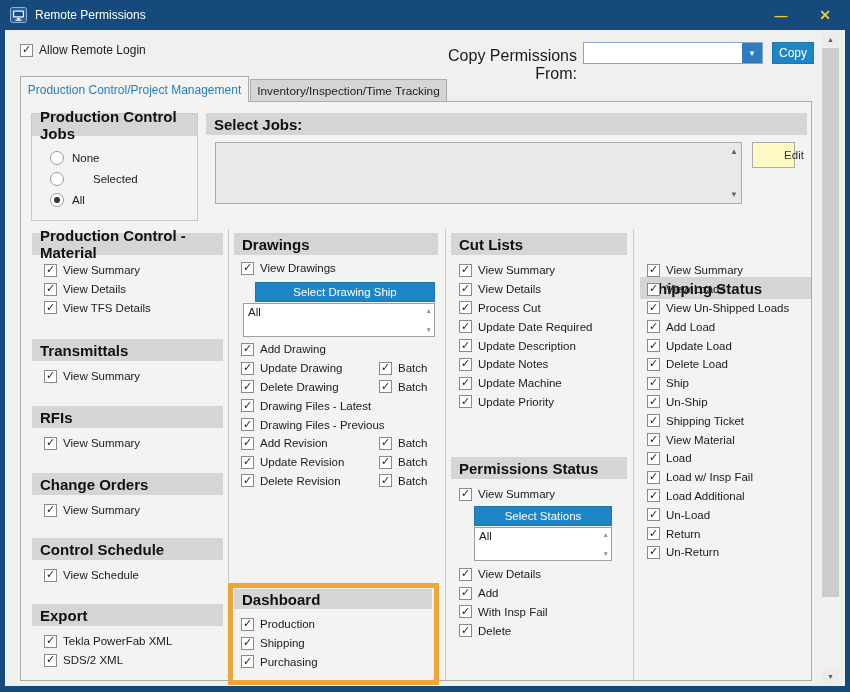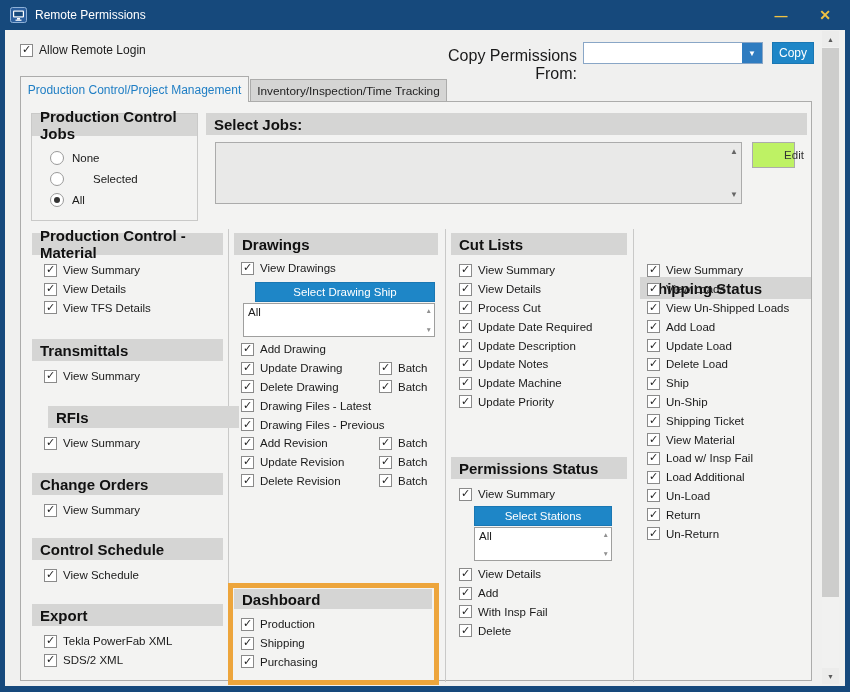--- a/index.html
+++ b/index.html
@@ -33,21 +33,21 @@
 
   
   .pcj-group { position:absolute; left:10px; top:11px; width:167px; height:108px; border:1px solid #C9C9C8; background:#F3F3F2; }
   .pcj-group .hdr { left:0; top:0; width:165px; }
   .radio-row { position:absolute; left:18px; display:flex; align-items:center; gap:8px; height:16px; }
   .radio { width:14px; height:14px; border:1px solid #9A9A9A; border-radius:50%; background:#FFF; position:relative; flex:0 0 14px; }
   .radio-row.sel .radio::after { content:""; position:absolute; left:3px; top:3px; width:6px; height:6px; background:#333; border-radius:50%; }
 
   .jobs-box { position:absolute; left:194px; top:40px; width:527px; height:62px; background:#E9E9E8; border:1px solid #ABABAB; }
   .jb-arrow { position:absolute; right:3px; font-size:8px; color:#666; }
-  .edit-btn { position:absolute; left:731px; top:40px; width:40px; height:26px; background:#bef264; border:1px solid #ACACAB; color:#333; font-size:11.5px; display:flex; align-items:center; justify-content:center;padding-left:41px; }
+  .edit-btn { position:absolute; left:731px; top:40px; width:40px; height:26px; background:#fef9c3; border:1px solid #ACACAB; color:#333; font-size:11.5px; display:flex; align-items:center; justify-content:center;padding-left:41px; }
 
   .vline { position:absolute; top:127px; width:1px; height:453px; background:#C9C9C8; }
 
   .crow { display:flex; align-items:center; height:18.8px; position:relative; }
   .crow .lbl { margin-left:6px; white-space:nowrap; }
   .batch-wrap { position:absolute; left:138px; display:flex; align-items:center; }
   .batch-wrap .lbl { margin-left:6px; }
   .list { position:absolute; }
 
   .blue-btn { position:absolute; background:#1E86C7; border:1px solid #1A77B3; color:#FFF; font-size:11.5px; display:flex; align-items:center; justify-content:center; }
@@ -151,21 +151,21 @@
 </div>
 
       <div class="hdr" style="left:11px; top:237px; width:191px;">Transmittals</div>
       <div class="list" style="left:23px; top:265px;">
   <div class="crow">
     <span class="cb"></span>
     <span class="lbl">View Summary</span>
   </div>
 </div>
 
-      <div class="hdr" style="left:11px; top:304px; width:191px;margin-left:16px;">RFIs</div>
+      <div class="hdr" style="left:11px; top:304px; width:191px;">RFIs</div>
       <div class="list" style="left:23px; top:332px;">
   <div class="crow">
     <span class="cb"></span>
     <span class="lbl">View Summary</span>
   </div>
 </div>
 
       <div class="hdr" style="left:11px; top:371px; width:191px;">Change Orders</div>
       <div class="list" style="left:23px; top:399px;">
   <div class="crow">
@@ -416,20 +416,24 @@
   <div class="crow">
     <span class="cb"></span>
     <span class="lbl">Shipping Ticket</span>
   </div>
 
   <div class="crow">
     <span class="cb"></span>
     <span class="lbl">View Material</span>
   </div>
 
+  <div class="crow">
+    <span class="cb"></span>
+    <span class="lbl">Load</span>
+  </div>
 
   <div class="crow">
     <span class="cb"></span>
     <span class="lbl">Load w/ Insp Fail</span>
   </div>
 
   <div class="crow">
     <span class="cb"></span>
     <span class="lbl">Load Additional</span>
   </div>

